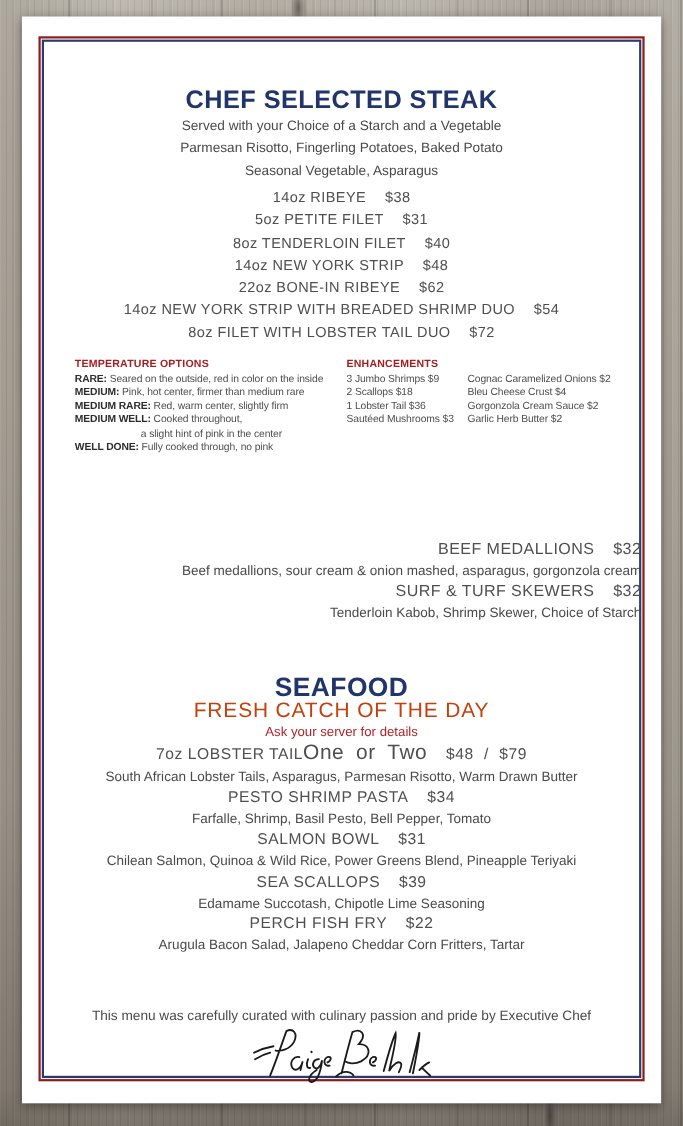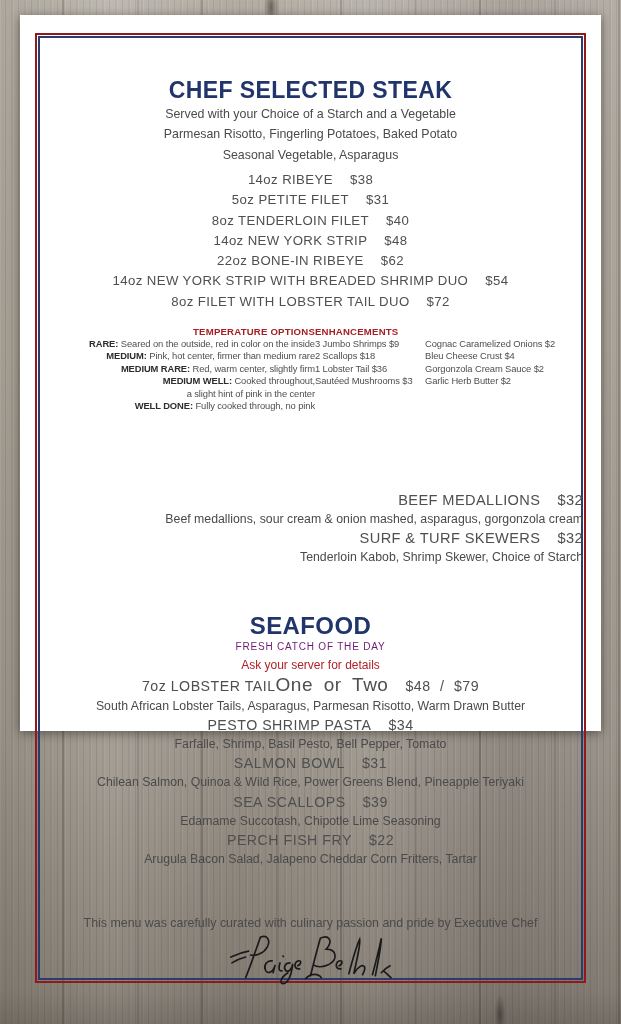--- a/index.html
+++ b/index.html
@@ -9,49 +9,49 @@
     background-color:#a8a298;
     background-image:
       radial-gradient(10px 26px at 271px 7px, rgba(45,40,34,.55), rgba(45,40,34,0) 70%),
       radial-gradient(8px 30px at 500px 1015px, rgba(35,30,26,.5), rgba(35,30,26,0) 70%),
       linear-gradient(180deg, rgba(255,255,255,.12) 0px, rgba(255,255,255,.06) 140px, rgba(0,0,0,0) 340px, rgba(0,0,0,.08) 720px, rgba(40,34,28,.30) 990px, rgba(40,34,28,.42) 1024px),
       repeating-linear-gradient(90deg, rgba(255,255,255,.09) 0 1px, rgba(0,0,0,0) 1px 5px, rgba(55,48,40,.12) 5px 6px, rgba(0,0,0,0) 6px 11px, rgba(70,62,52,.07) 11px 13px),
       repeating-linear-gradient(90deg, rgba(0,0,0,0) 0 62px, rgba(50,44,38,.25) 62px 64px, rgba(0,0,0,0) 64px 137px, rgba(70,62,54,.18) 137px 139px),
       linear-gradient(90deg,#a29c91 0%,#b6b0a6 18%,#a8a197 38%,#b2aca2 60%,#9f9890 82%,#aaa49a 100%);
   }
   .paper{
-    position:absolute;left:20px;top:15px;width:581px;height:716px;
+    position:absolute;left:20px;top:15px;width:581px;height:988px;
     background:#fff;box-shadow:0 2px 10px rgba(25,20,15,.5);
   }
   .frame{position:absolute;left:15px;top:18px;width:551px;height:950px;
     border:2px solid #8e1a1b;box-sizing:border-box;pointer-events:none;}
   .frame-inner{position:absolute;left:1px;top:1px;right:1px;bottom:1px;border:2px solid #2c3b6e;}
   .abs{position:absolute;left:18px;width:545px;text-align:center;}
   .navy-title{font-weight:bold;color:#21356a;letter-spacing:.4px;}
   .t-steak{top:62px;font-size:23px;line-height:27px;}
   .t-featured{top:444px;font-size:22px;line-height:26px;}
   .t-seafood{top:597px;font-size:24px;line-height:28px;}
   .steak-sub{top:89px;font-size:12.4px;color:#4a4a4a;line-height:20.3px;}
   .steak-items{top:155px;line-height:20.3px;}
   .mitem{font-size:13.2px;color:#4f4f4f;letter-spacing:.4px;}
   .iprice{margin-left:17px;}
   .info-row{position:absolute;top:310px;left:48px;width:500px;display:flex;text-align:left;}
-  .temp-col{width:247px;text-align:right;}
+  .temp-col{width:247px;}
   .red-head{color:#a41e23;font-weight:bold;font-size:9.6px;line-height:13px;letter-spacing:.2px;}
   .small{font-size:9.4px;color:#4e4e4e;line-height:12.4px;letter-spacing:-.1px;}
   .small b{color:#2d2d2d;}
   .indent{padding-left:60px;}
   .enh-cols{display:flex;}
   .enh-c1{width:110px;}
   .featured-block{top:476px;line-height:19px;text-align:right;}
   .entree-name{font-size:14.6px;color:#4f4f4f;letter-spacing:.4px;}
   .desc{font-size:12.3px;color:#4a4a4a;}
   .seafood-block{top:622px;line-height:19.2px;}
   .sea-name{font-size:14.2px;color:#4f4f4f;letter-spacing:.5px;}
-  .sea-sub{font-size:10px;color:#701a75;letter-spacing:.8px;}
+  .sea-sub{font-size:19px;color:#c2410c;letter-spacing:.8px;}
   .red-note{font-size:12px;color:#b02228;}
   .sp{word-spacing:5px;}
   .qual{word-spacing:5px;font-size:19px;}
   .curated{top:900px;font-size:12.4px;color:#4a4a4a;line-height:16px;}
   .signature{top:915px;height:55px;}
   .disclaimer{top:969px;font-size:9px;color:#757575;letter-spacing:-.1px;line-height:13px;}
 </style>
 </head>
 <body>
 

